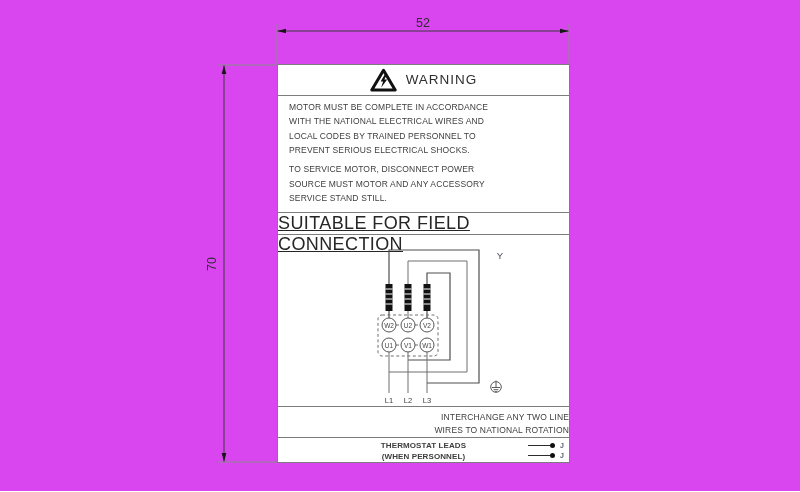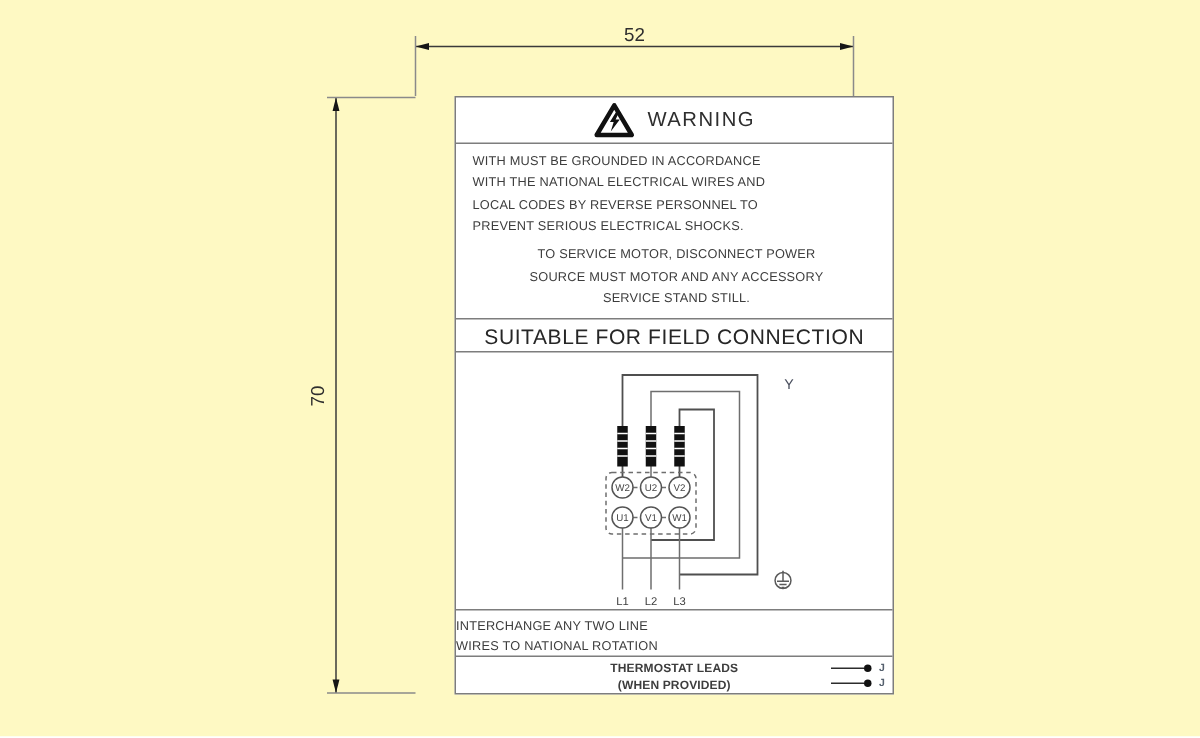--- a/index.html
+++ b/index.html
@@ -1,42 +1,42 @@
 <!DOCTYPE html>
 <html><head>
 <meta charset="utf-8">
 <style>
   html,body{margin:0;padding:0;background:#ffffff;}
-  .canvas{position:relative;width:800px;height:491px;background:#fef9c3;overflow:hidden;
+  .canvas{position:relative;width:800px;height:491px;background:#d946ef;overflow:hidden;
           font-family:"Liberation Sans", sans-serif;color:#3a3a3a;}
   svg text{font-family:"Liberation Sans", sans-serif;}
 
   
   #dim-layer{position:absolute;left:0;top:0;width:800px;height:492px;}
 
   
   .label-box{position:absolute;left:277px;top:64px;width:293px;height:399px;
              border:1px solid #7d7d7d;box-sizing:border-box;background:#fff;
-             display:flex;flex-direction:column;margin-left:26px;}
+             display:flex;flex-direction:column;}
   .sec{box-sizing:border-box;border-bottom:1px solid #7d7d7d;}
   .sec:last-child{border-bottom:none;font-weight:bold;}
 
   .sec-warning{height:31px;display:flex;align-items:center;justify-content:center;gap:9px;}
   .warning-title{font-size:13.5px;letter-spacing:1px;color:#2e2e2e;}
 
   .sec-text{height:118px;padding:4px 8px 0 11px;font-size:8.5px;line-height:14.4px;
             letter-spacing:0.15px;color:#3d3d3d;}
-  .sec-text .para2{margin-top:5px;text-align:center;}
+  .sec-text .para2{margin-top:5px;}
 
-  .sec-suitable{height:22px;display:flex;align-items:center;justify-content:center;
-                font-size:14px;letter-spacing:0.4px;color:#262626;}
+  .sec-suitable{height:22px;display:flex;align-items:flex-start;justify-content:center;
+                font-size:18px;letter-spacing:0.4px;color:#262626;text-decoration:underline;}
 
   .sec-diagram{height:172px;position:relative;}
 
-  .sec-interchange{height:31px;text-align:left;font-size:8.5px;line-height:13px;
+  .sec-interchange{height:31px;text-align:right;font-size:8.5px;line-height:13px;
                    padding-top:4px;color:#3d3d3d;letter-spacing:0.15px;}
 
   .sec-thermostat{height:24px;text-align:center;font-size:8px;line-height:11px;
                   padding-top:2px;color:#3d3d3d;position:relative;letter-spacing:0.1px;}
   .leads{position:absolute;right:5px;top:4px;display:flex;flex-direction:column;gap:3px;}
   .lead-row{display:flex;align-items:center;height:7px;}
   .lead-wire{width:22px;height:1px;background:#2c2c2c;}
   .lead-dot{width:5px;height:5px;border-radius:50%;background:#111;margin-left:0px;}
   .lead-label{font-size:7px;color:#55606e;margin-left:5px;line-height:7px;}
 </style>
@@ -67,23 +67,23 @@
     <div class="sec sec-warning">
       <svg width="27" height="24" viewBox="0 0 27 24">
         <path d="M13.5 2.2 L25.2 22 L1.8 22 Z" fill="#ffffff" stroke="#111111" stroke-width="3" stroke-linejoin="round"></path>
         <path d="M14.8 6.5 L10.6 13.4 L13.1 13.4 L11.2 19.6 L17.2 11.6 L14.4 11.6 L16.9 6.5 Z" fill="#111111"></path>
       </svg>
       <span class="warning-title">WARNING</span>
     </div>
 
     <div class="sec sec-text">
       <div class="para1">
-        <div>WITH MUST BE GROUNDED IN ACCORDANCE</div>
+        <div>MOTOR MUST BE COMPLETE IN ACCORDANCE</div>
         <div>WITH THE NATIONAL ELECTRICAL WIRES AND</div>
-        <div>LOCAL CODES BY REVERSE PERSONNEL TO</div>
+        <div>LOCAL CODES BY TRAINED PERSONNEL TO</div>
         <div>PREVENT SERIOUS ELECTRICAL SHOCKS.</div>
       </div>
       <div class="para2">
         <div>TO SERVICE MOTOR, DISCONNECT POWER</div>
         <div>SOURCE MUST MOTOR AND ANY ACCESSORY</div>
         <div>SERVICE STAND STILL.</div>
       </div>
     </div>
 
     <div class="sec sec-suitable">
@@ -163,21 +163,21 @@
       </svg>
     </div>
 
     <div class="sec sec-interchange">
       <div>INTERCHANGE ANY TWO LINE</div>
       <div>WIRES TO NATIONAL ROTATION</div>
     </div>
 
     <div class="sec sec-thermostat">
       <div>THERMOSTAT LEADS</div>
-      <div>(WHEN PROVIDED)</div>
+      <div>(WHEN PERSONNEL)</div>
       <div class="leads">
         <div class="lead-row">
           <span class="lead-wire"></span>
           <span class="lead-dot"></span>
           <span class="lead-label">J</span>
         </div>
         <div class="lead-row">
           <span class="lead-wire"></span>
           <span class="lead-dot"></span>
           <span class="lead-label">J</span>

